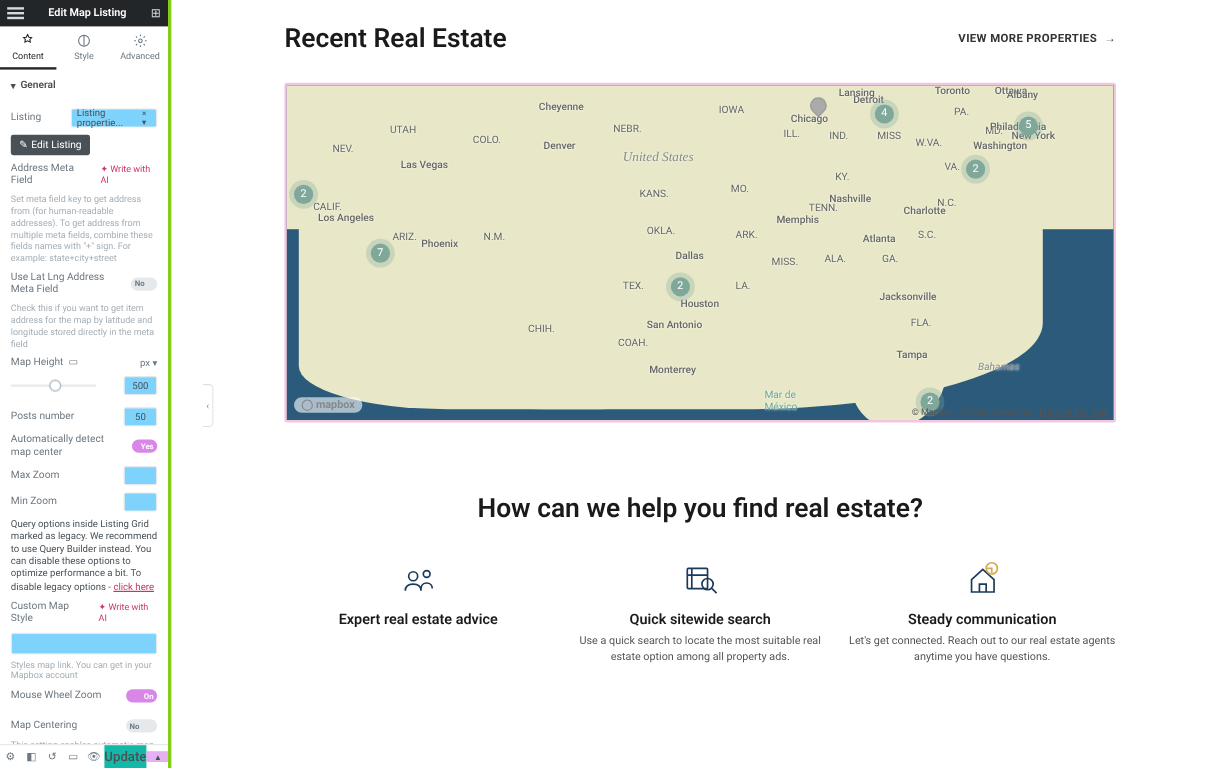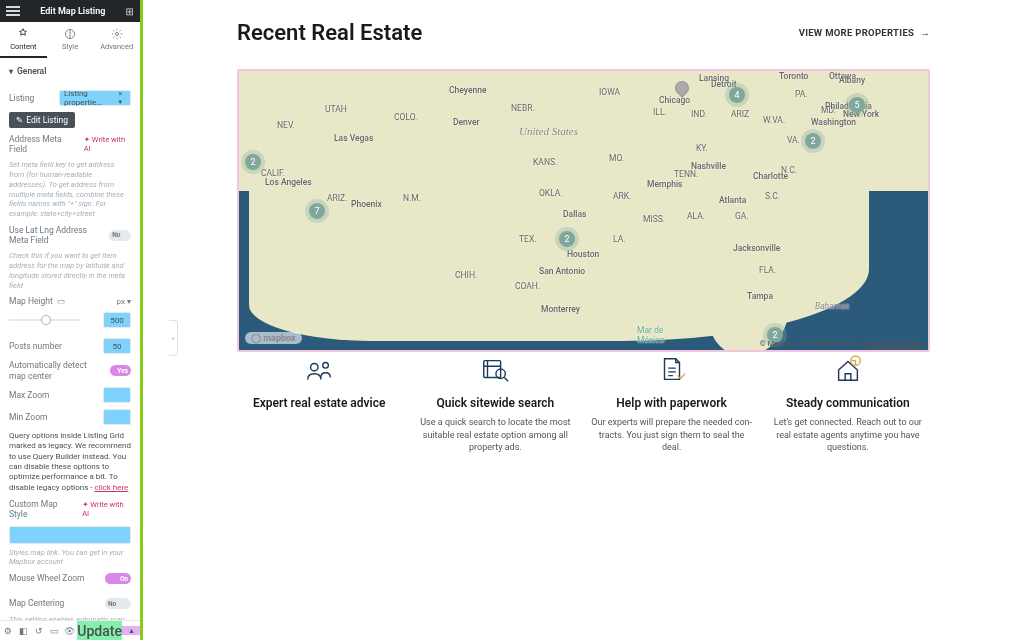--- a/index.html
+++ b/index.html
@@ -21,34 +21,34 @@
     .caret{font-size:8px}
     .row{margin:6px 0}
     .row-split{display:flex;align-items:center;justify-content:space-between;gap:6px;margin:6px 0}
     .row-split label{font-size:8.5px;color:#6d7882;line-height:1.2}
     .select,.text,.num{border:1px solid #e6e9ec;background:#7dd3fc;border-radius:2px;height:16px;font-size:8px;padding:0 4px;color:#495157}
     .select{width:72px;display:flex;align-items:center;justify-content:space-between}
     .ai{color:#c36;font-size:7.5px}
     .ai::before{content:"✦ "}
     .text{width:100%;height:18px}
     .btn-dark{background:#495157;color:#fff;border:none;padding:3px 7px;font-size:8.5px;border-radius:2px;display:inline-flex;align-items:center;gap:3px;cursor:pointer}
-    .help{font-size:7.5px;color:#a4afb7;font-style:italic;line-height:1.3;margin:4px 0}
+    .help{font-size:7.5px;color:#a4afb7;line-height:1.3;margin:4px 0}
     .toggle{width:26px;height:11px;border-radius:10px;display:flex;align-items:center;padding:0 3px;font-size:6.5px;color:#fff;font-weight:bold}
     .toggle.on{background:#d886e8;justify-content:flex-end}
     .toggle.off{background:#e6e9ec;color:#6d7882;justify-content:flex-start}
     .slider-row{display:flex;align-items:center;gap:23px}
     .track{flex:1;height:2px;background:#e6e9ec;position:relative}
     .thumb{position:absolute;top:-4px;left:45%;width:10px;height:10px;background:#fff;border:1px solid #a4afb7;border-radius:50%}
     .num{width:28px;text-align:center}
     .unit{font-size:8px;color:#6d7882}
     .notice{font-size:8px;color:#495157;line-height:1.3;margin:6px 0}
     .notice b{font-weight:normal}
     .footer{height:20px;background:#fff;border-top:1px solid #e6e9ec;display:flex;align-items:center}
     .footer .ficon{flex:1;display:flex;justify-content:center;font-size:9px;color:#6d7882}
-    .update{background:#86efac;height:20px;flex:2;display:flex;align-items:center;justify-content:center;font-size:14px;color:#495157;font-weight:500;cursor:pointer}
+    .update{background:#14b8a6;height:20px;flex:2;display:flex;align-items:center;justify-content:center;font-size:11px;color:#495157;font-weight:500;cursor:pointer}
     .update-exp{background:#e6b1f3;width:18px;display:flex;align-items:center;justify-content:center;font-size:8px;color:#495157;border-left:1px solid rgba(0,0,0,0.05)}
     .preview{flex:1;overflow:auto;background:#fff}
     .preview-inner{padding:20px 94px 24px}
     .head-row{display:flex;align-items:center;justify-content:space-between;margin-bottom:24px}
     .hd{font-size:22px;font-weight:600;color:#1a1a1a}
     .link-more{font-size:9.5px;font-weight:700;letter-spacing:.3px;color:#333;display:flex;align-items:center;gap:6px;cursor:pointer}
     .mapbox{height:283px;border:2px solid #f3c6e0;border-radius:2px;position:relative;overflow:hidden;background:#2b5a7b}
     .land{position:absolute;background:#e8e8c8}
     .map-label{position:absolute;font-size:8.5px;color:#666;text-shadow:0 0 2px #fff;white-space:nowrap}
     .map-label.big{font-size:11px;font-family:serif;font-style:italic;color:#888}
@@ -245,28 +245,28 @@
       <span class="map-label" style="top:72px;left:457px">KY.</span>
       <span class="map-label" style="top:44px;left:524px">W.VA.</span>
       <span class="map-label" style="top:64px;left:548px">VA.</span>
       <span class="map-label" style="top:94px;left:542px">N.C.</span>
       <span class="map-label" style="top:120px;left:526px">S.C.</span>
       <span class="map-label" style="top:140px;left:496px">GA.</span>
       <span class="map-label" style="top:140px;left:448px">ALA.</span>
       <span class="map-label" style="top:143px;left:404px">MISS.</span>
       <span class="map-label" style="top:163px;left:374px">LA.</span>
       <span class="map-label" style="top:194px;left:520px">FLA.</span>
-      <span class="map-label" style="top:38px;left:492px">ARIZ</span>
+      <span class="map-label" style="top:38px;left:492px">MISS</span>
       <span class="map-label" style="top:38px;left:452px">IND.</span>
       <span class="map-label" style="top:36px;left:414px">ILL.</span>
       <span class="map-label" style="top:16px;left:360px">IOWA</span>
       <span class="map-label" style="top:32px;left:272px">NEBR.</span>
       <span class="map-label" style="top:18px;left:556px">PA.</span>
       <span class="map-label" style="top:34px;left:582px">MD.</span>
-      <span class="map-label" style="top:199px;left:216px">CHIH.</span>
+      <span class="map-label" style="top:199px;left:201px">CHIH.</span>
       <span class="map-label" style="top:210px;left:276px">COAH.</span>
 
       <span class="map-label city" style="top:62px;left:95px">Las Vegas</span>
       <span class="map-label city" style="top:46px;left:214px">Denver</span>
       <span class="map-label city" style="top:106px;left:26px">Los Angeles</span>
       <span class="map-label city" style="top:128px;left:112px">Phoenix</span>
       <span class="map-label city" style="top:138px;left:324px">Dallas</span>
       <span class="map-label city" style="top:178px;left:328px">Houston</span>
       <span class="map-label city" style="top:108px;left:408px">Memphis</span>
       <span class="map-label city" style="top:90px;left:452px">Nashville</span>
@@ -299,20 +299,21 @@
       <div class="marker-pin" style="top:10px;left:436px"></div>
 
       <div class="mb-logo">◯ <span>mapbox</span></div>
       <div class="mb-attr">
         <span>© Mapbox</span>
         <span>© OpenStreetMap</span>
         <span style="text-decoration:underline">Improve this map</span>
       </div>
     </div>
 
+    <div class="section-title">How can we help you find real estate?</div>
     <div class="cards">
       <div class="card">
         <div class="ic">
             <svg viewBox="0 0 32 32">
               <circle cx="11" cy="13" r="4"></circle>
               <path d="M4 26c0-4 3-6 7-6s7 2 7 6"></path>
               <circle cx="23" cy="11" r="3"></circle>
               <path d="M18 24c0-3 2-5 5-5s5 2 5 5"></path>
             </svg>
           </div>
@@ -326,31 +327,20 @@
               <circle cx="22" cy="20" r="5"></circle>
               <path d="M26 24l4 4"></path>
             </svg>
           </div>
         <h3>Quick sitewide search</h3>
         <p>Use a quick search to locate the most suitable real estate option among all property ads.</p>
       </div>
       <div class="card">
         <div class="ic">
             <svg viewBox="0 0 32 32">
-              <path d="M8 4h12l4 4v18H8z"></path>
-              <path d="M20 4v4h4M12 14h8M12 18h8M12 22h5"></path>
-              <path d="M22 22l3 3 5-5" stroke="#d4a94c"></path>
-            </svg>
-          </div>
-        <h3>Help with paperwork</h3>
-        <p>Our experts will prepare the needed con-tracts. You just sign them to seal the deal.</p>
-      </div>
-      <div class="card">
-        <div class="ic">
-            <svg viewBox="0 0 32 32">
               <path d="M6 16l10-9 10 9v11H6z"></path>
               <path d="M13 27v-7h6v7"></path>
               <path d="M20 6h4v4" stroke="#d4a94c"></path>
               <circle cx="24" cy="6" r="5" stroke="#d4a94c"></circle>
             </svg>
           </div>
         <h3>Steady communication</h3>
         <p>Let's get connected. Reach out to our real estate agents anytime you have questions.</p>
       </div>
     </div>

